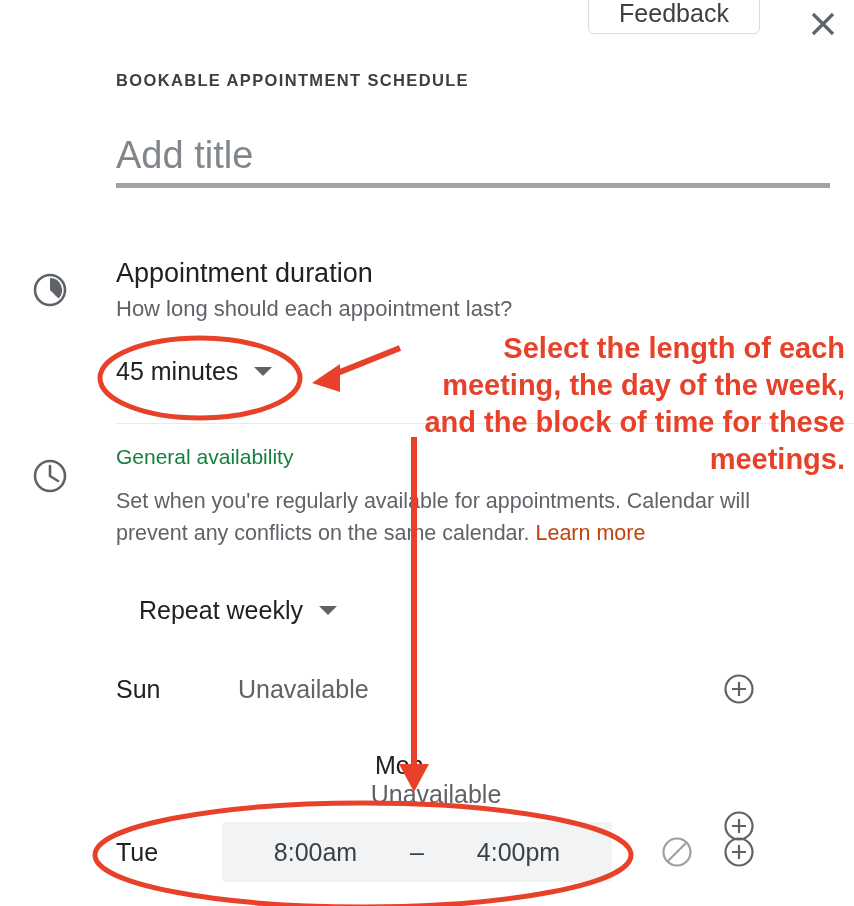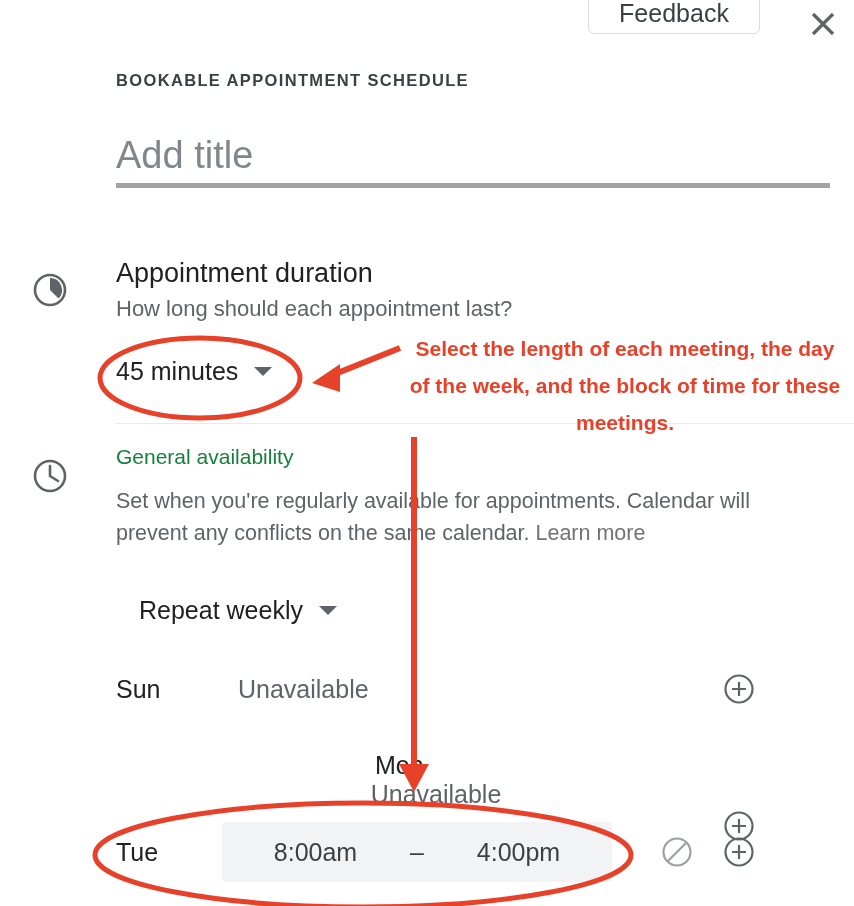--- a/index.html
+++ b/index.html
@@ -143,21 +143,21 @@
     position: absolute;
     left: 116px;
     top: 485px;
     width: 708px;
     font-size: 21.5px;
     line-height: 32px;
     color: #5f6368;
   }
   #availability-subtext a,
   #learn-more-link {
-    color: #737373;
+    color: #c2410c;
     text-decoration: none;
     cursor: pointer;
   }
 
   #repeat-select {
     position: absolute;
     left: 116px;
     top: 596px;
     display: flex;
     align-items: center;
@@ -233,22 +233,22 @@
     position: absolute;
     left: 0; top: 0;
     width: 854px; height: 906px;
     pointer-events: none;
   }
   #annotation-text {
     position: absolute;
     left: 405px;
     top: 330px;
     width: 440px;
-    text-align: center;
-    font-size: 21px;
+    text-align: right;
+    font-size: 29px;
     font-weight: bold;
     line-height: 37px;
     color: #e8412a;
     white-space: pre-line;
   }
 </style>
 </head>
 <body>
 
 <div id="feedback-button">

